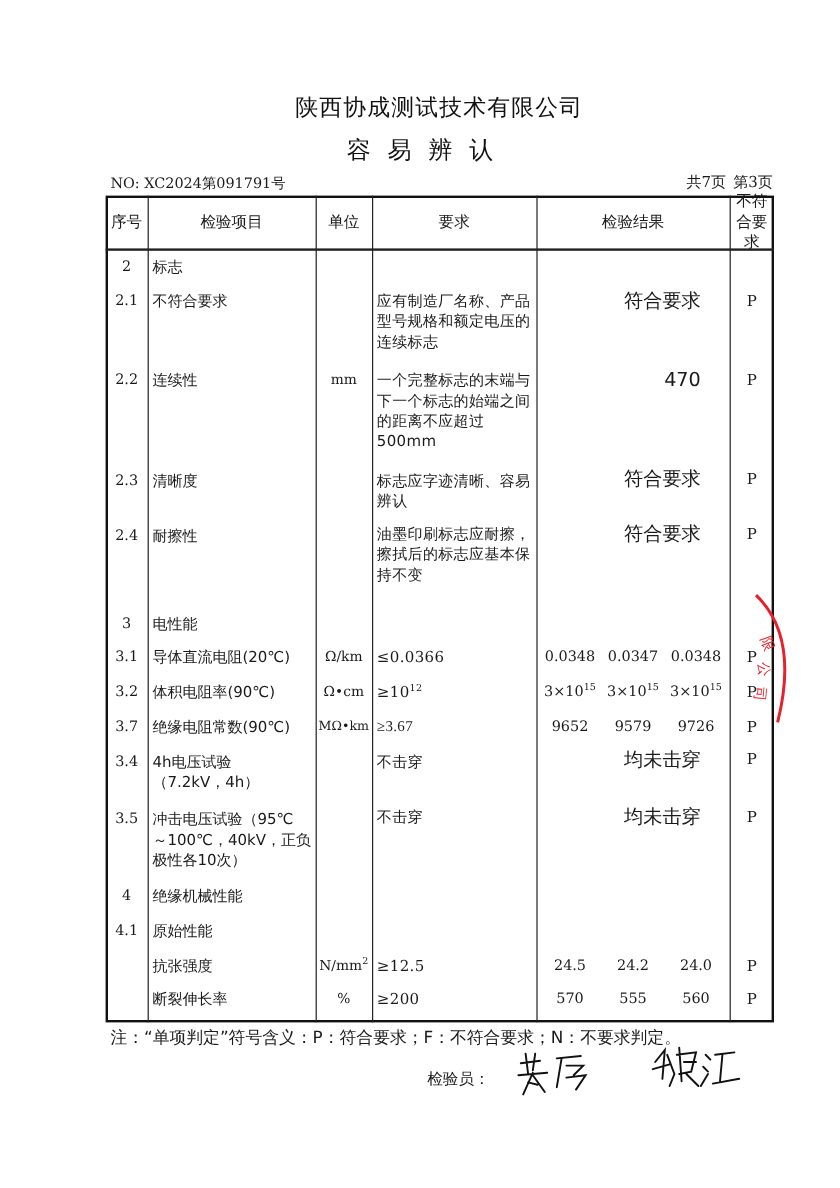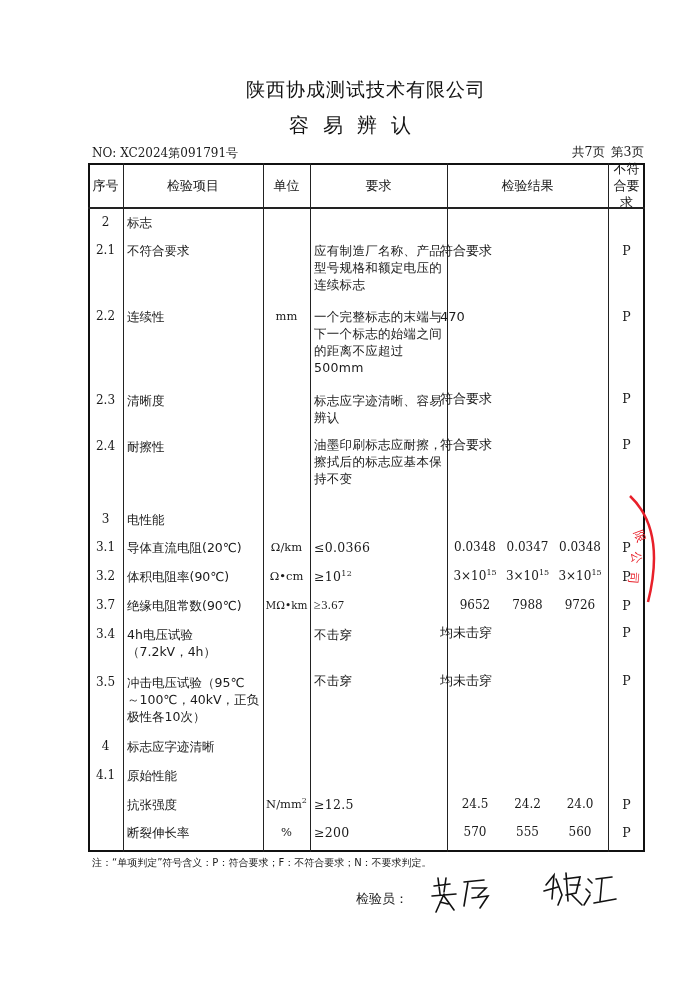--- a/index.html
+++ b/index.html
@@ -34,27 +34,27 @@
       position: absolute; top: 163px; height: 44px;
       display: flex; align-items: center; justify-content: center;
       font-family: "DejaVu Sans", "Liberation Sans", sans-serif;
       font-size: 13px; text-align: center; line-height: 17px;
     }
     .cell { position: absolute; font-size: 12.5px; line-height: 17px; }
     .num  { text-align: center; width: 35px; left: 88px; font-family: "DejaVu Serif", serif; font-size: 12px; }
     .item { left: 127px; width: 134px; font-family: "DejaVu Sans", "Liberation Sans", sans-serif; font-size: 12.5px; }
     .unit { left: 263px; width: 47px; text-align: center; font-size: 11.5px; }
     .req  { left: 314px; width: 132px; font-family: "DejaVu Sans", "Liberation Sans", sans-serif; font-size: 12.5px; line-height: 17px; letter-spacing: 0.3px; }
-    .res  { left: 440px; width: 161px; text-align: left; font-family: "DejaVu Sans", "Liberation Sans", sans-serif; font-size: 13px; }
+    .res  { left: 423px; width: 161px; text-align: right; font-family: "DejaVu Sans", "Liberation Sans", sans-serif; font-size: 16px; }
     .res3 { left: 449px; width: 157px; display: flex; justify-content: space-between; font-size: 12px; }
     .res3 span { width: 52px; text-align: center; }
     .ver  { left: 608px; width: 37px; text-align: center; font-size: 12.5px; }
     sup { font-size: 8px; vertical-align: 5px; line-height: 0; }
 
-    .note { left: 92px; top: 856px; font-size: 10px; font-family: "DejaVu Sans", "Liberation Sans", sans-serif; }
+    .note { left: 92px; top: 856px; font-size: 14px; font-family: "DejaVu Sans", "Liberation Sans", sans-serif; }
     .inspector-label { left: 356px; top: 890px; font-size: 13px; font-family: "DejaVu Sans", "Liberation Sans", sans-serif; }
     .sig { position: absolute; }
     .stamp { position: absolute; left: 600px; top: 490px; width: 70px; height: 120px; }
   </style>
 </head>
 <body>
 
 <div class="abs company">陕西协成测试技术有限公司</div>
 <div class="abs doc-title">容易辨认</div>
 <div class="abs report-no">NO:  XC2024第091791号</div>
@@ -129,21 +129,21 @@
   <span><span>3×10</span><sup>15</sup></span>
 </div>
 <div class="cell ver" style="top:568px">P</div>
 
 <div class="cell num" style="top:597px">3.7</div>
 <div class="cell item" style="top:597px">绝缘电阻常数(90℃)</div>
 <div class="cell unit" style="top:597px;font-size:10.5px">MΩ•km</div>
 <div class="cell req" style="top:597px;font-family:Liberation Serif, serif">≥3.67</div>
 <div class="cell res3" style="top:597px">
   <span>9652</span>
-  <span>7988</span>
+  <span>9579</span>
   <span>9726</span>
 </div>
 <div class="cell ver" style="top:597px">P</div>
 
 <div class="cell num" style="top:626px">3.4</div>
 <div class="cell item" style="top:626px">
   <div>4h电压试验</div>
   <div>（7.2kV，4h）</div>
 </div>
 <div class="cell req" style="top:626px">不击穿</div>
@@ -154,21 +154,21 @@
 <div class="cell item" style="top:674px">
   <div>冲击电压试验（95℃</div>
   <div>～100℃，40kV，正负</div>
   <div>极性各10次）</div>
 </div>
 <div class="cell req" style="top:672px">不击穿</div>
 <div class="cell res" style="top:672px">均未击穿</div>
 <div class="cell ver" style="top:672px">P</div>
 
 <div class="cell num" style="top:738px">4</div>
-<div class="cell item" style="top:738px">标志应字迹清晰</div>
+<div class="cell item" style="top:738px">绝缘机械性能</div>
 
 <div class="cell num" style="top:767px">4.1</div>
 <div class="cell item" style="top:767px">原始性能</div>
 
 <div class="cell item" style="top:796px">抗张强度</div>
 <div class="cell unit" style="top:796px"><span>N/mm</span><sup>2</sup></div>
 <div class="cell req" style="top:796px;font-family:'DejaVu Serif',serif">≥12.5</div>
 <div class="cell res3" style="top:796px">
   <span>24.5</span>
   <span>24.2</span>

